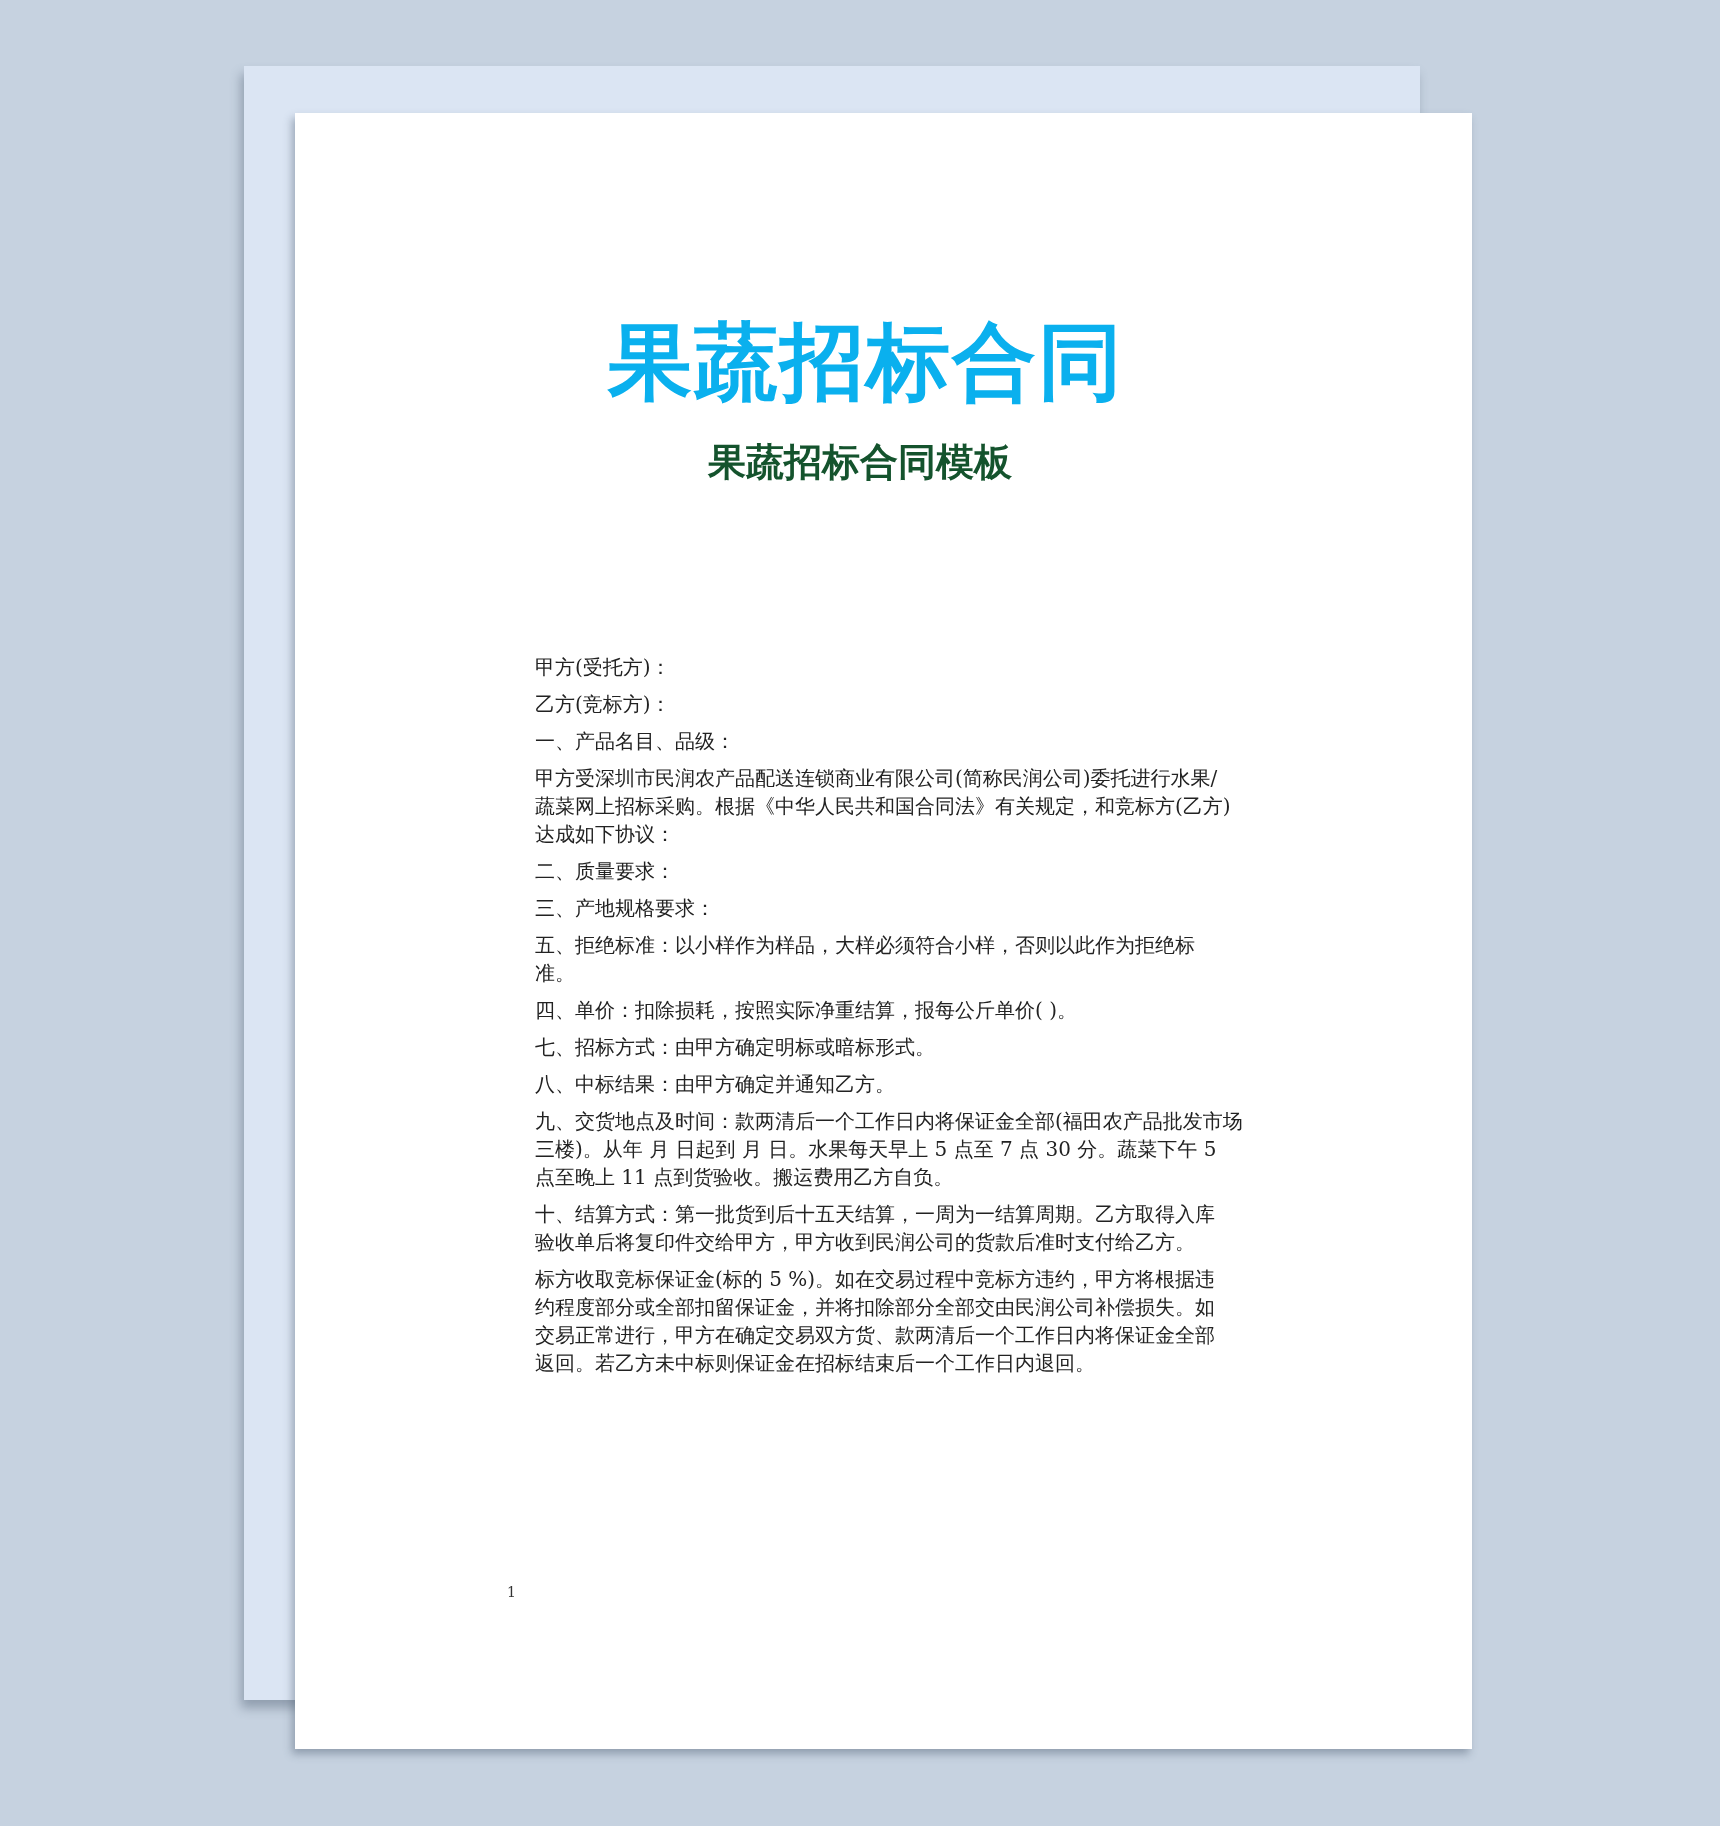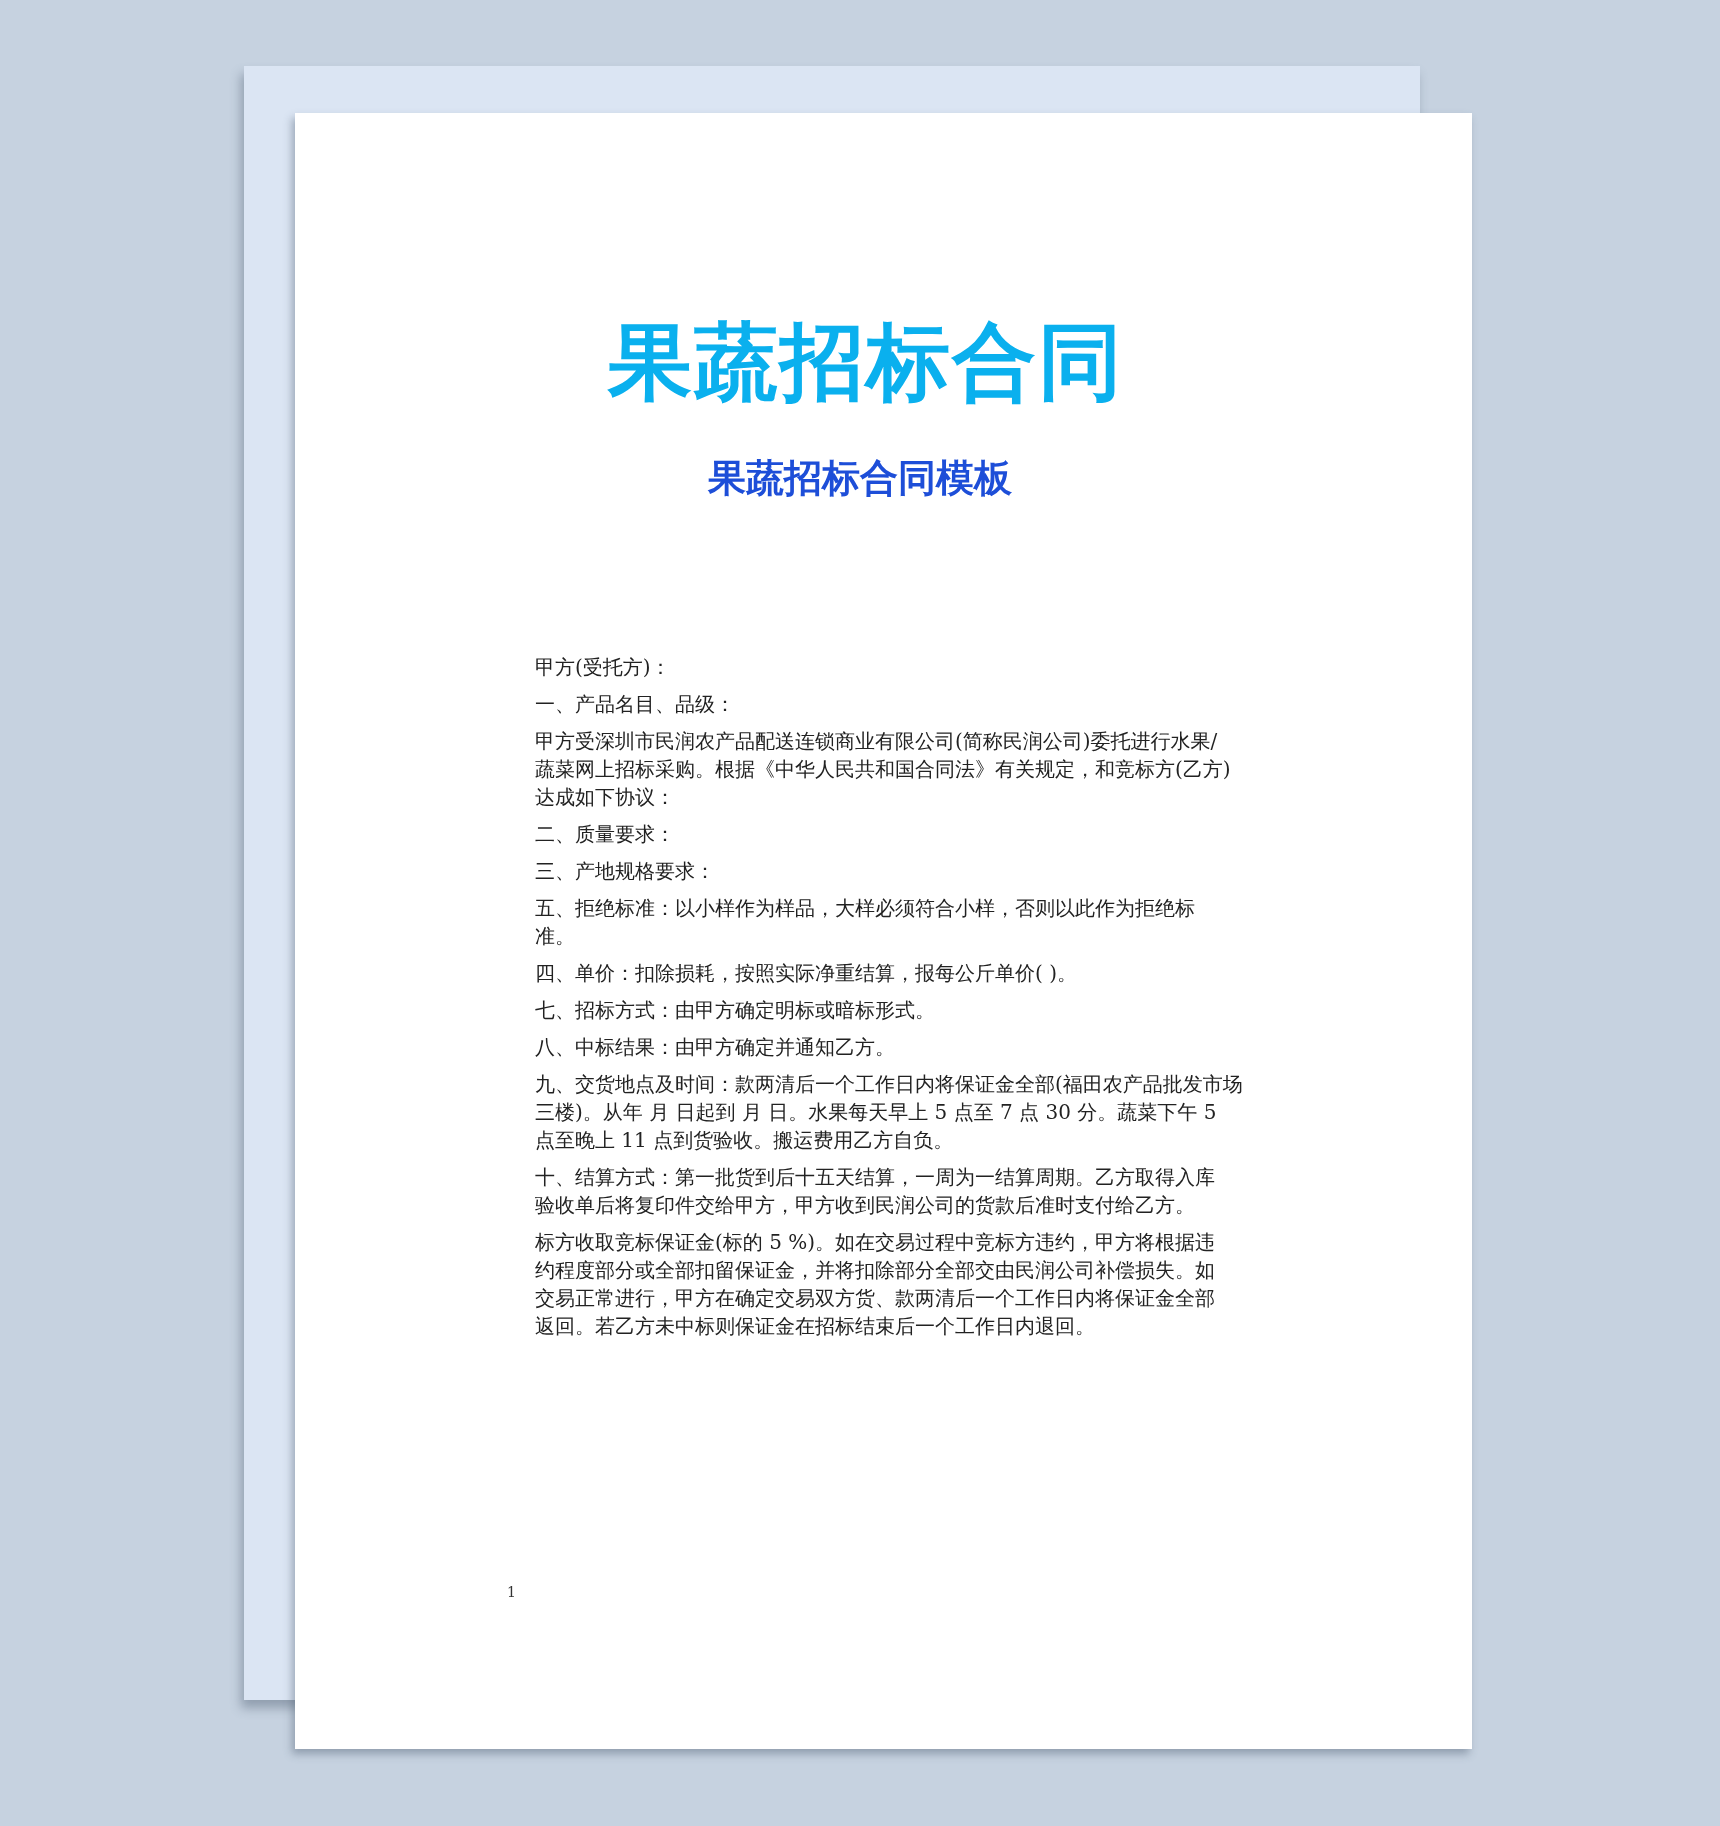--- a/index.html
+++ b/index.html
@@ -25,26 +25,26 @@
     position: absolute; left: 0; right: 0; top: 312px;
     text-align: center;
     font-family: "DejaVu Sans", "Liberation Sans", sans-serif;
     font-weight: bold;
     font-size: 84px; line-height: 100px;
     letter-spacing: 2px;
     color: #0ab0ee;
     padding-left: 12px;
   }
   .subtitle {
-    position: absolute; left: 0; right: 0; top: 452px;
+    position: absolute; left: 0; right: 0; top: 436px;
     text-align: center;
     font-family: "DejaVu Sans", "Liberation Sans", sans-serif;
     font-weight: bold;
     font-size: 38px; line-height: 52px;
-    color: #1d4ed8;
+    color: #14532d;
   }
   .body-text {
     position: absolute; left: 507px; top: 653px;
     width: 770px;
     color: #222222;
     font-size: 20px;
   }
   .para { margin: 0 0 9px 0; }
   .line { display: block; height: 28px; line-height: 28px; white-space: nowrap; margin-left: 28px; }
   .page-number {
@@ -58,20 +58,23 @@
 <div class="page-back"></div>
 
 <div class="page-front"></div>
 
 <div class="title">果蔬招标合同</div>
 <div class="subtitle">果蔬招标合同模板</div>
 
 <div class="body-text">
   <p class="para">
     <span class="line">甲方(受托方)：</span>
+  </p>
+  <p class="para">
+    <span class="line">乙方(竞标方)：</span>
   </p>
   <p class="para">
     <span class="line">一、产品名目、品级：</span>
   </p>
   <p class="para">
     <span class="line">甲方受深圳市民润农产品配送连锁商业有限公司(简称民润公司)委托进行水果/</span>
     <span class="line">蔬菜网上招标采购。根据《中华人民共和国合同法》有关规定，和竞标方(乙方)</span>
     <span class="line">达成如下协议：</span>
   </p>
   <p class="para">

